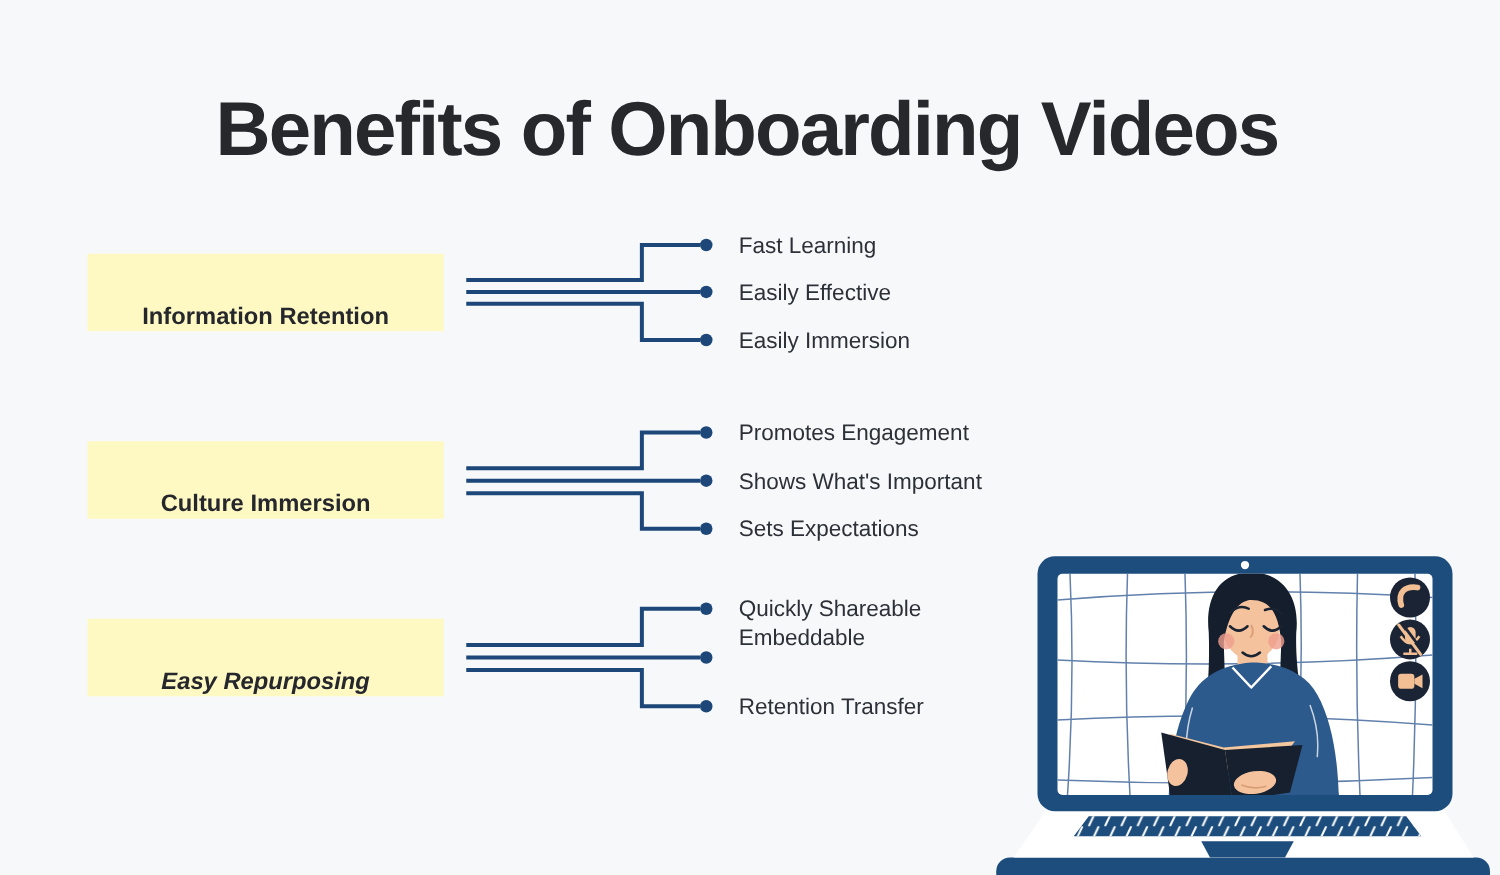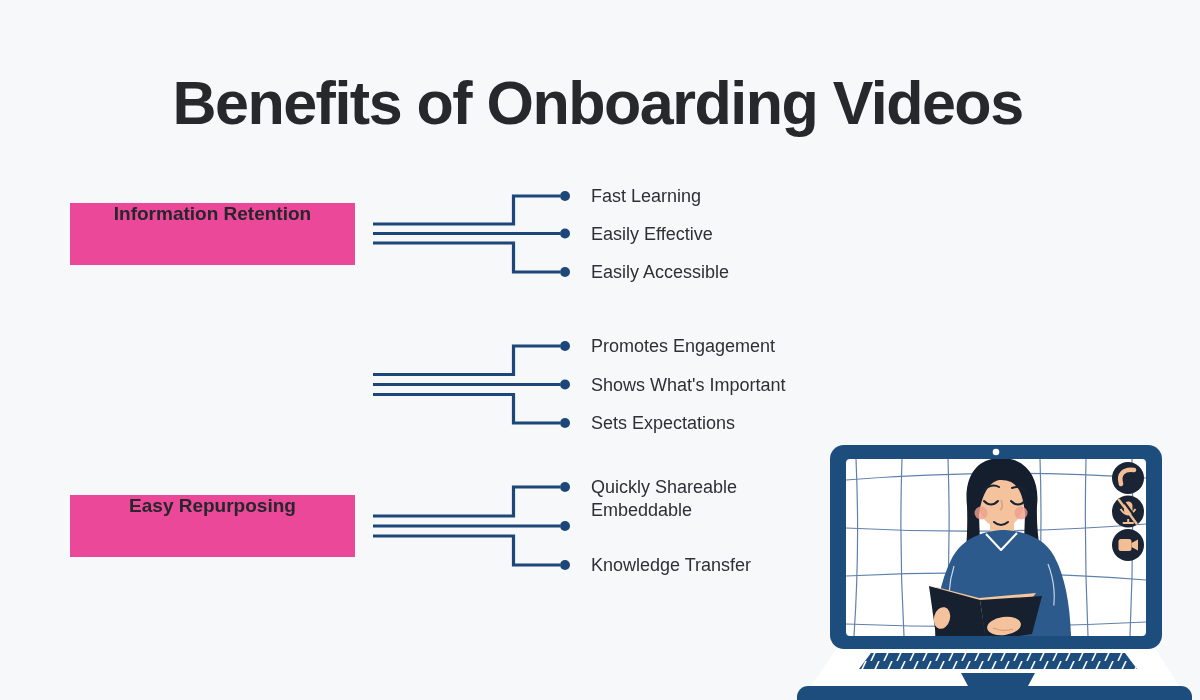--- a/index.html
+++ b/index.html
@@ -12,28 +12,28 @@
   .canvas{position:absolute;inset:0;width:1200px;height:700px;}
   .title{
     position:absolute;left:0;top:68px;width:1195px;
     text-align:center;
     font-size:61px;font-weight:900;letter-spacing:-1.5px;
     color:#27282b;margin:0;
   }
   .connectors{position:absolute;left:0;top:0;width:1200px;height:700px;}
   .cat-box{
     position:absolute;left:70px;width:285px;height:62px;
-    background:#ec4899;
-    display:flex;align-items:flex-start;justify-content:center;
+    background:#fef9c3;
+    display:flex;align-items:flex-end;justify-content:center;
     font-size:19px;font-weight:700;color:#25272c;
     text-align:center;
   }
   .box-1{top:203px;}
   .box-2{top:353px;}
-  .box-3{top:495px;}
+  .box-3{top:495px;font-style:italic;}
   .bullet{
     position:absolute;left:591px;height:24px;line-height:24px;
     font-size:18px;color:#2c3037;white-space:nowrap;
   }
   .laptop{position:absolute;left:790px;top:440px;width:410px;height:260px;}
 </style>
 </head>
 <body>
 
 <div class="canvas">
@@ -64,35 +64,38 @@
       <circle cx="565" cy="423" r="5"></circle>
       <circle cx="565" cy="487" r="5"></circle>
       <circle cx="565" cy="526" r="5"></circle>
       <circle cx="565" cy="565" r="5"></circle>
     </g>
   </svg>
 
   <div class="cat-box box-1">
     <span>Information Retention</span>
   </div>
+  <div class="cat-box box-2">
+    <span>Culture Immersion</span>
+  </div>
   <div class="cat-box box-3">
     <span>Easy Repurposing</span>
   </div>
 
   <div class="bullet" style="top:184px">Fast Learning</div>
   <div class="bullet" style="top:221.5px">Easily Effective</div>
-  <div class="bullet" style="top:260px">Easily Accessible</div>
+  <div class="bullet" style="top:260px">Easily Immersion</div>
 
   <div class="bullet" style="top:334px">Promotes Engagement</div>
   <div class="bullet" style="top:372.5px">Shows What's Important</div>
   <div class="bullet" style="top:411px">Sets Expectations</div>
 
   <div class="bullet" style="top:475px">Quickly Shareable</div>
   <div class="bullet" style="top:498px">Embeddable</div>
-  <div class="bullet" style="top:553px">Knowledge Transfer</div>
+  <div class="bullet" style="top:553px">Retention Transfer</div>
 
   <svg class="laptop" viewBox="0 0 410 260">
     <defs>
       <clipPath id="scr">
           <rect x="56" y="19" width="300" height="177" rx="4"></rect>
         </clipPath>
       <pattern id="kbd" width="13" height="17" patternUnits="userSpaceOnUse">
         <line x1="3" y1="17" x2="11" y2="0" stroke="#ffffff" stroke-width="1.6"></line>
       </pattern>
     </defs>

